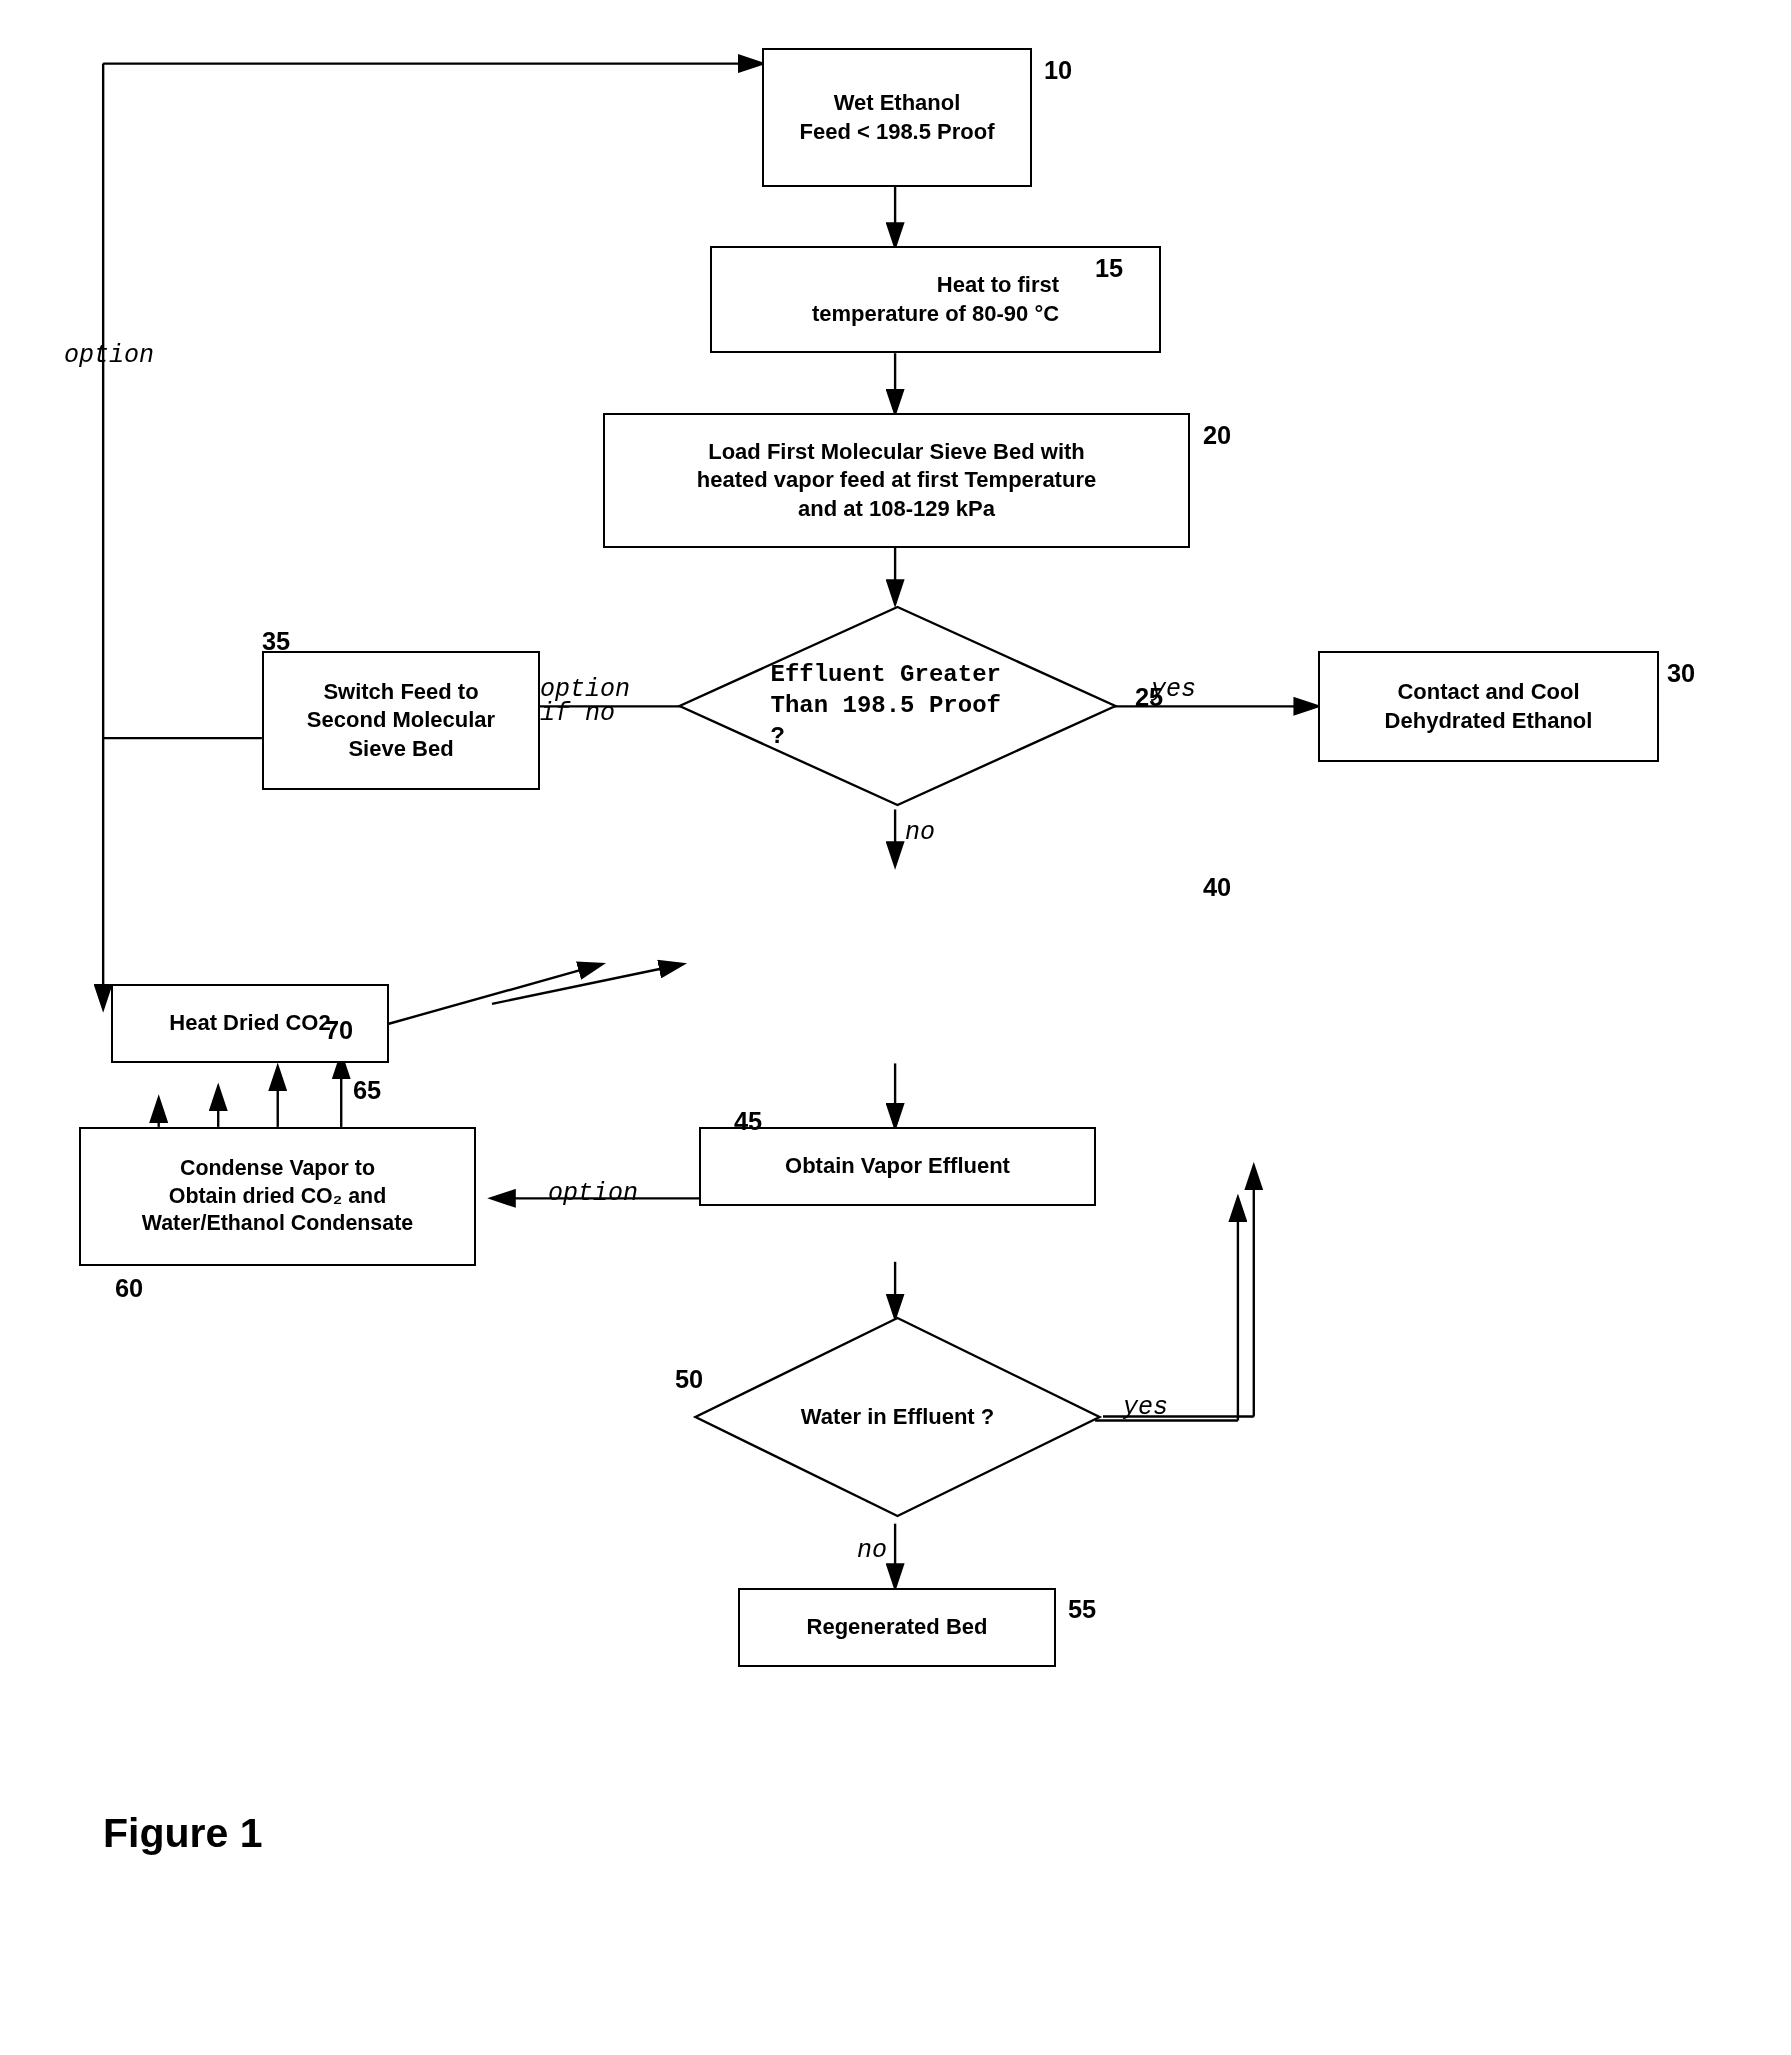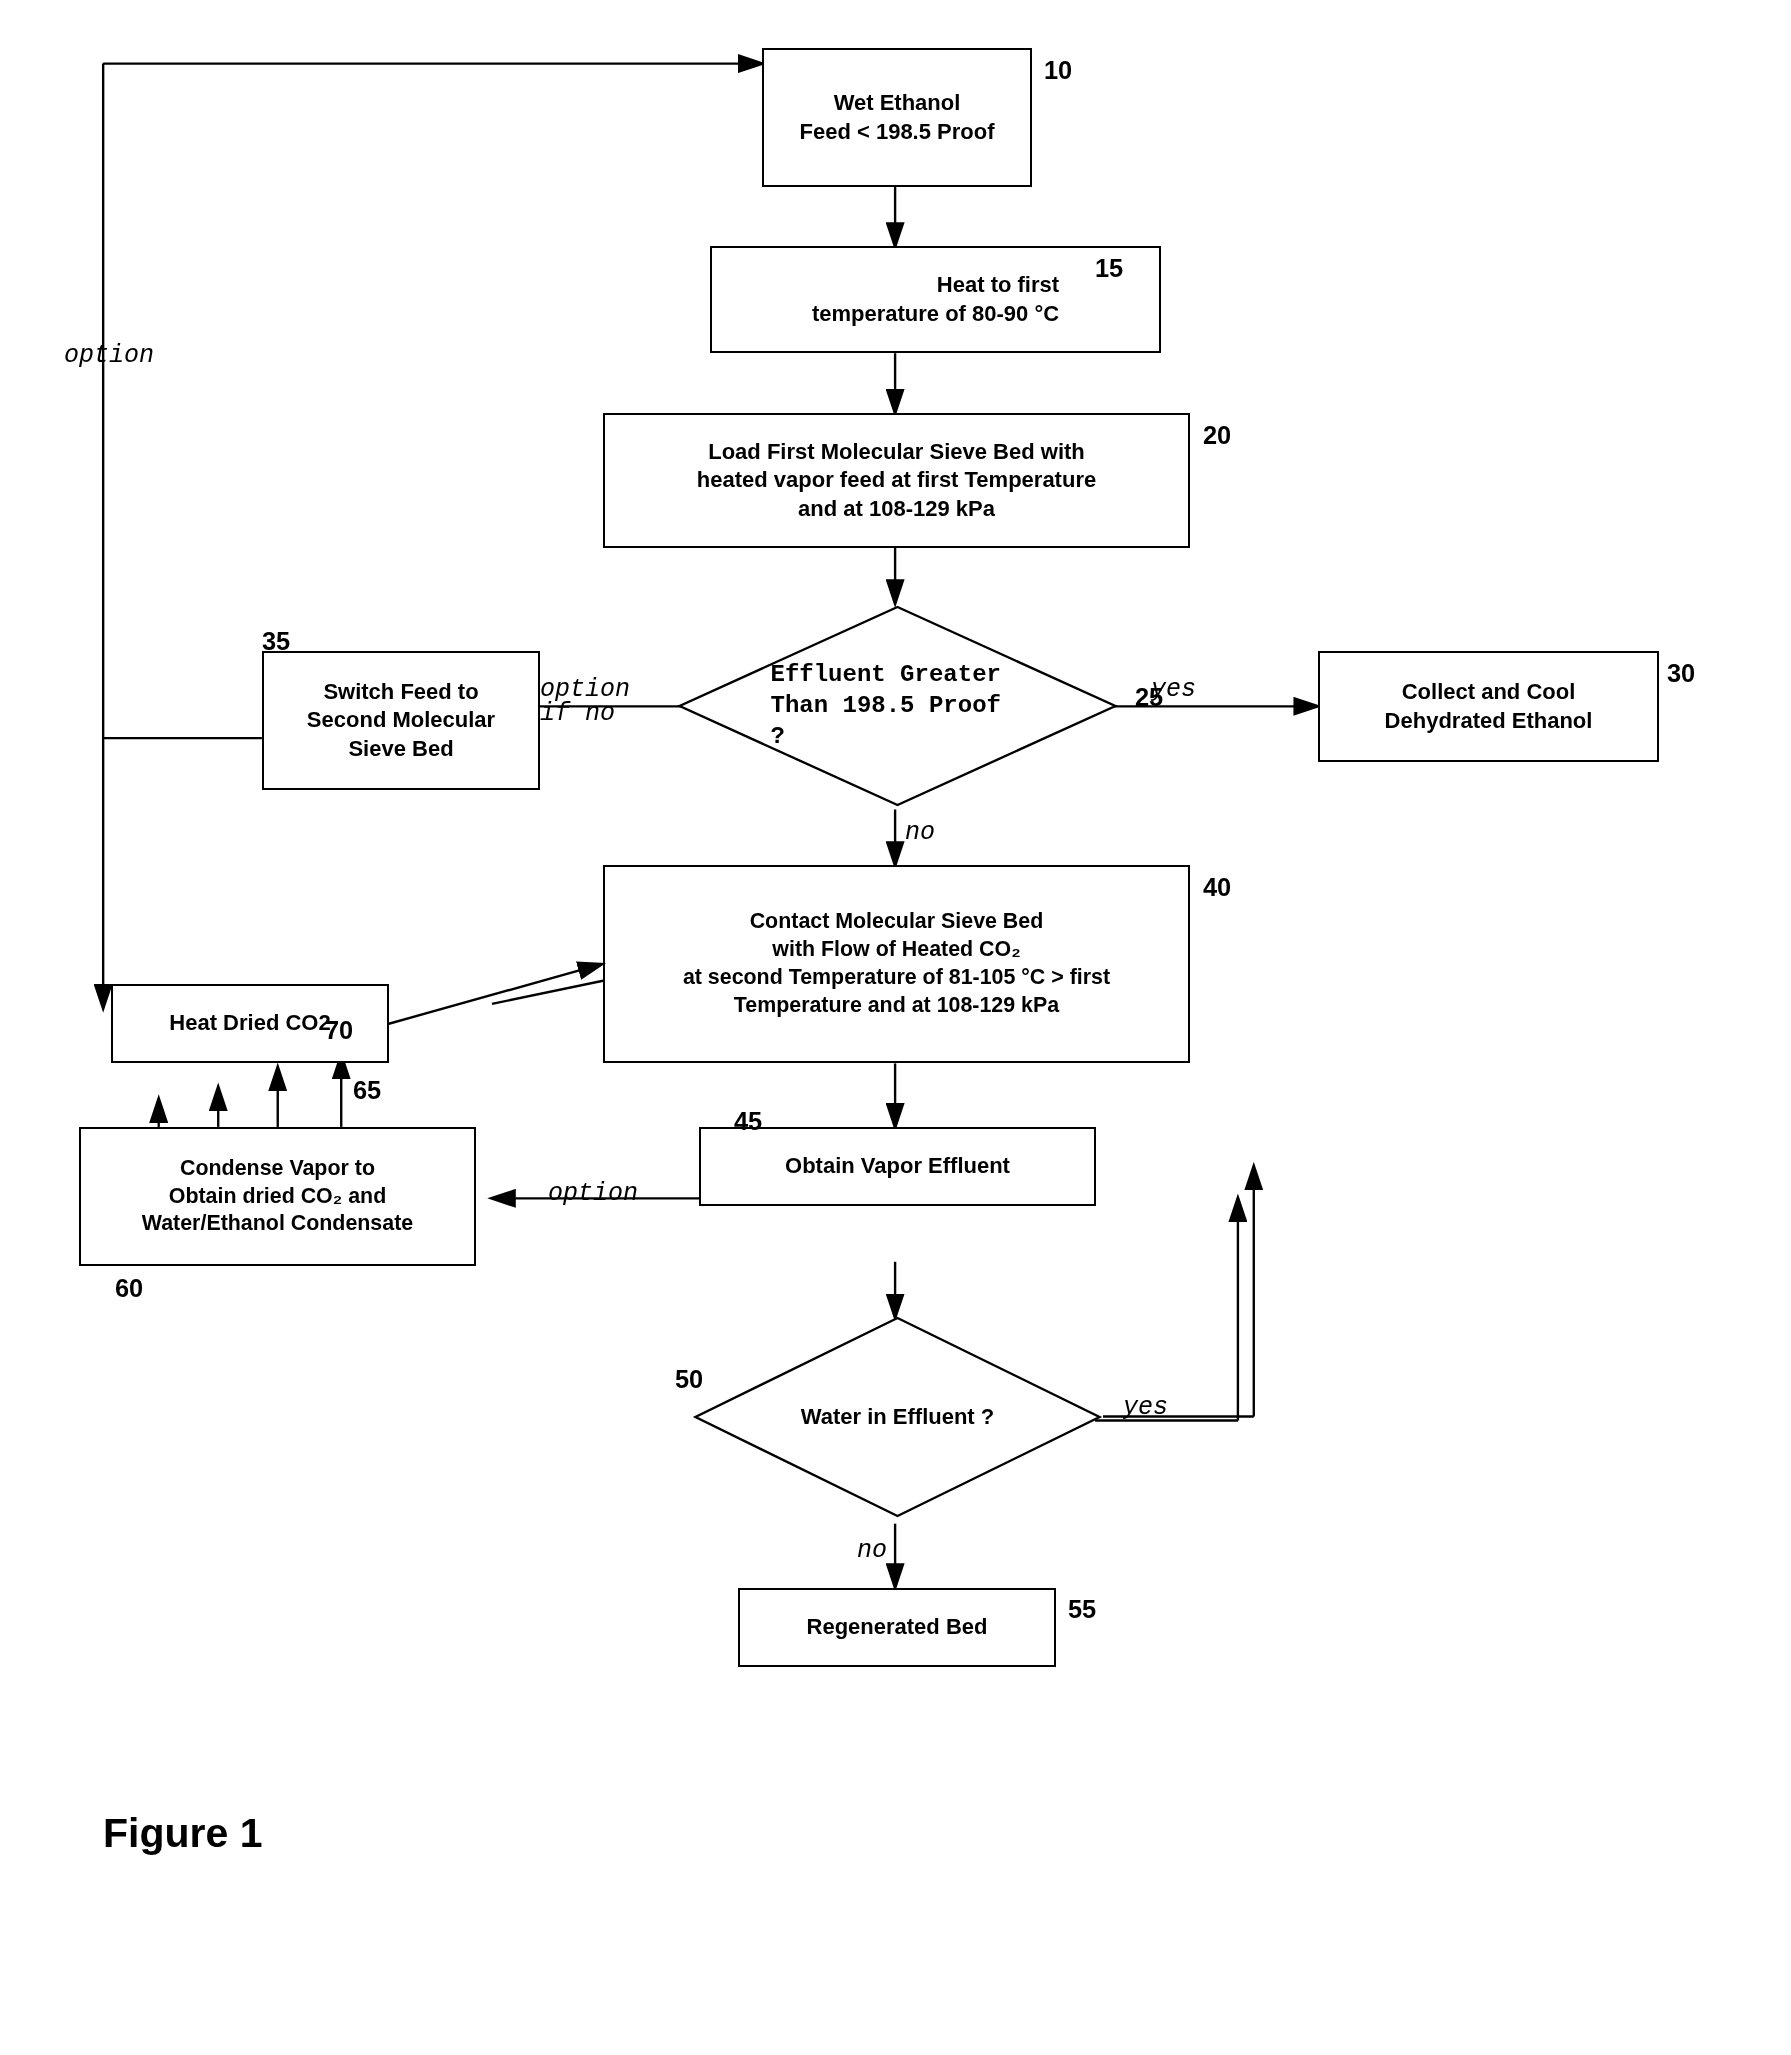--- a/index.html
+++ b/index.html
@@ -158,38 +158,32 @@
   <span class="step-num" style="left:1135px; top:683px;">25</span>
 
   <span class="flow-label" style="left:540px; top:675px; font-style:italic;">option</span>
   <span class="flow-label" style="left:540px; top:699px; font-style:italic;">if no</span>
 
   <span class="flow-label" style="left:1151px; top:675px; font-style:italic;">yes</span>
 
   <span class="flow-label" style="left:905px; top:818px; font-style:italic;">no</span>
 
   <div class="flow-box" style="left:1318px; top:651px; width:341px; height:111px; font-size:22px;">
-    <span style="white-space:pre-line;">Collect and Cool
+    <span style="white-space:pre-line;">Contact and Cool
 Dehydrated Ethanol</span>
   </div>
   <span class="step-num" style="left:1667px; top:659px;">30</span>
 
   <div class="flow-box" style="left:262px; top:651px; width:278px; height:139px; font-size:22px;">
     <span style="white-space:pre-line;">Switch Feed to
 Second Molecular
 Sieve Bed</span>
   </div>
   <span class="step-num" style="left:262px; top:627px;">35</span>
 
-  <div class="flow-box" style="left:603px; top:865px; width:587px; height:198px; font-size:21.4px;">
-    <span style="white-space:pre-line;">Contact Molecular Sieve Bed
-with Flow of Heated CO₂
-at  second Temperature of 81-105  °C &gt; first
-Temperature and at 108-129 kPa</span>
-  </div>
   <span class="step-num" style="left:1203px; top:873px;">40</span>
 
   <div class="flow-box" style="left:699px; top:1127px; width:397px; height:79px; font-size:22px;">
     <span>Obtain Vapor Effluent</span>
   </div>
   <span class="step-num" style="left:734px; top:1107px;">45</span>
 
   <span class="flow-label" style="left:548px; top:1179px; font-style:italic;">option</span>
 
   <div style="position:absolute; left:691px; top:1314px; width:413px; height:206px;">

